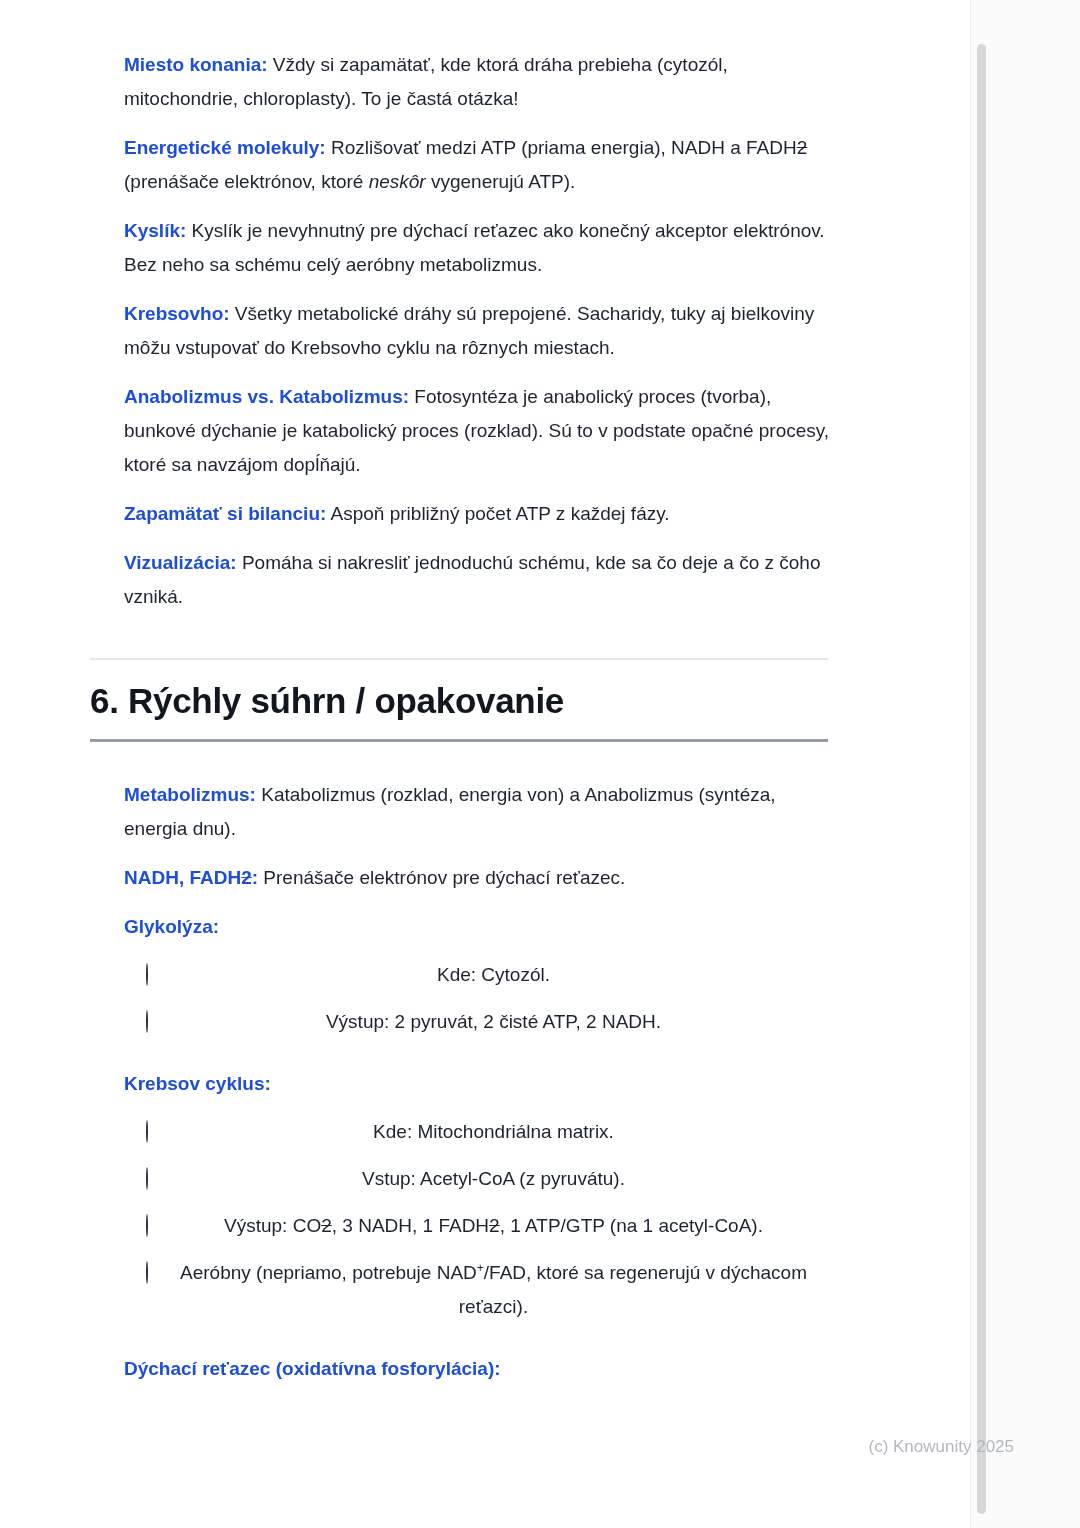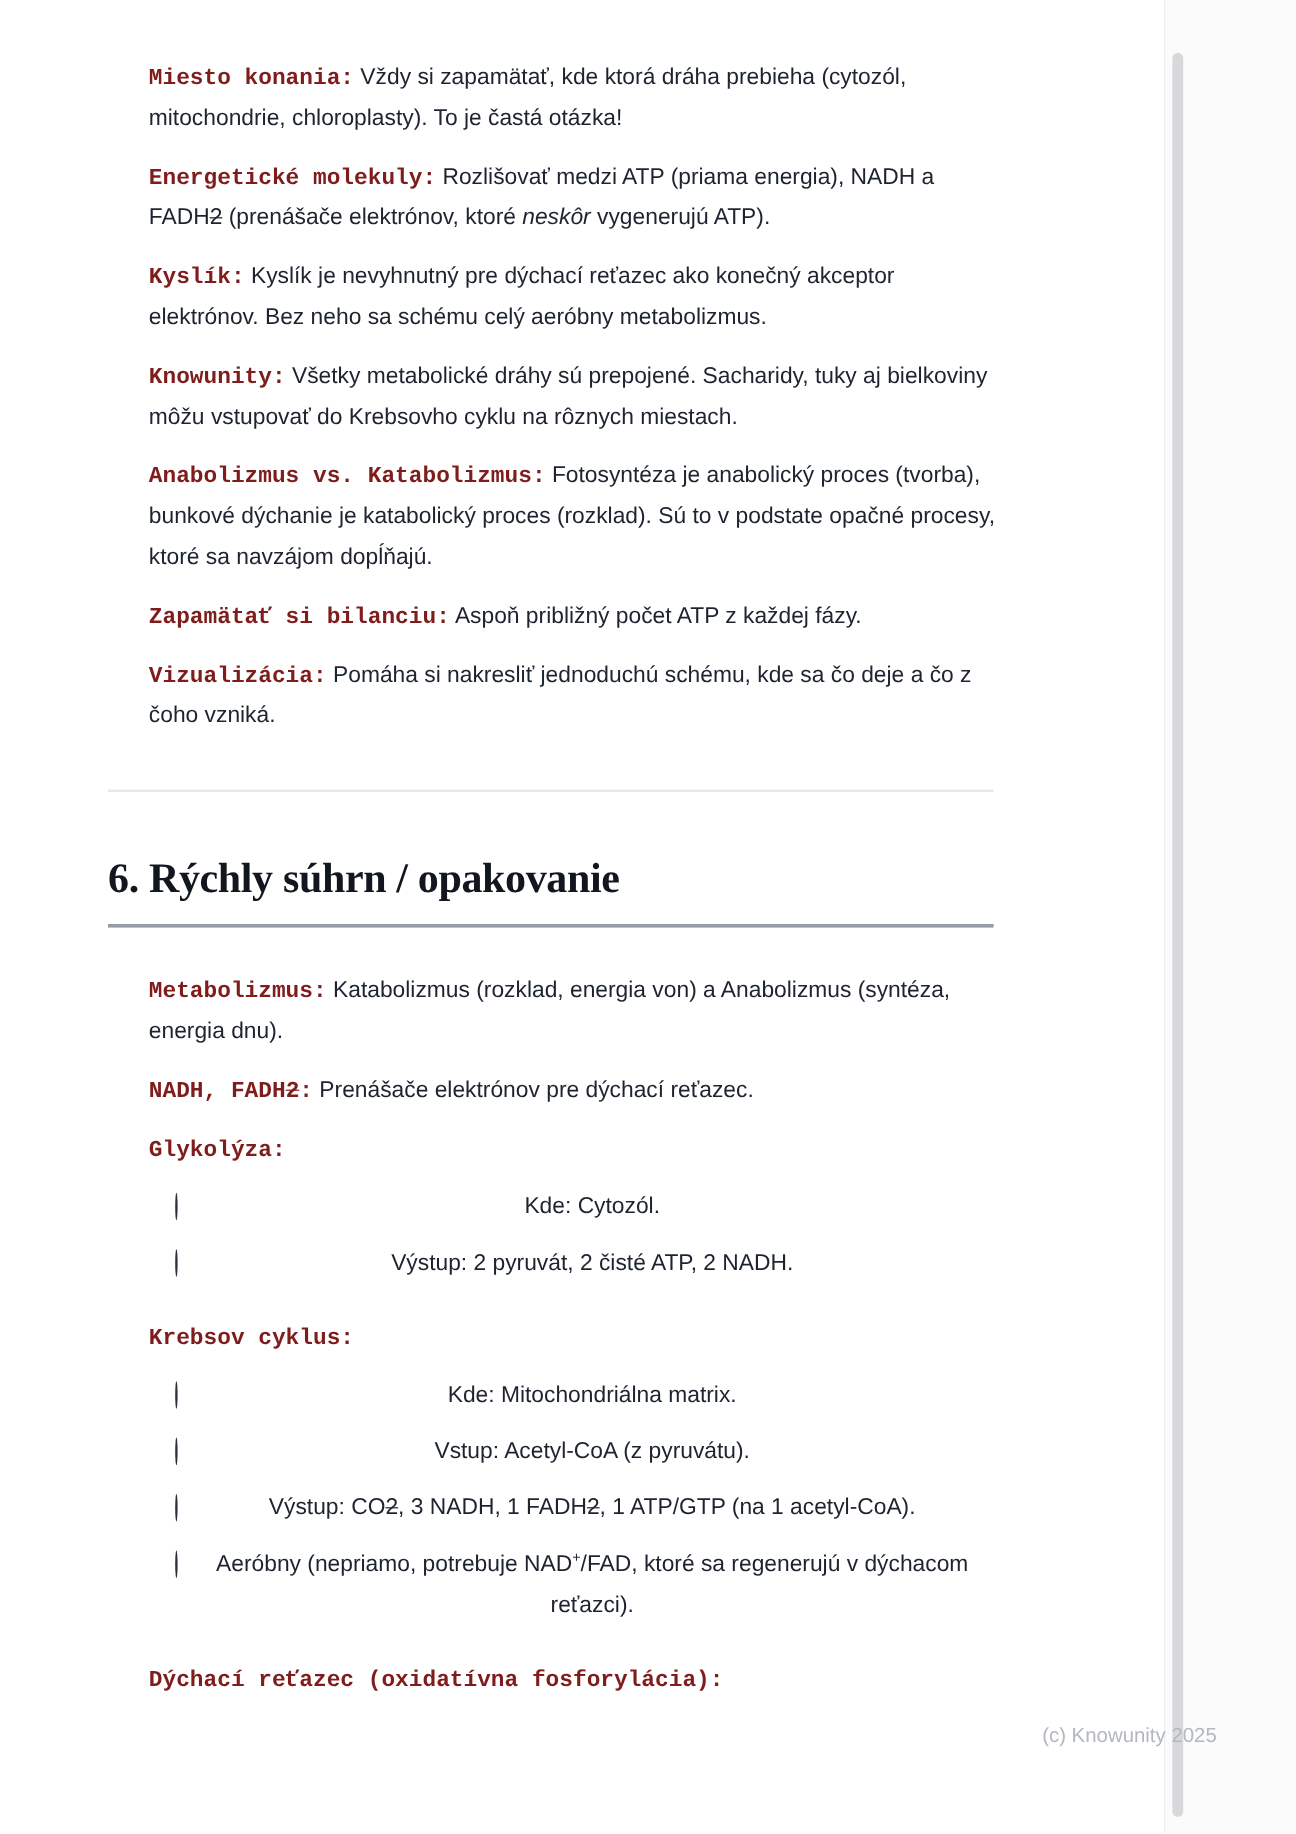--- a/index.html
+++ b/index.html
@@ -13,26 +13,26 @@
             background:#fbfbfc; border-left:1px solid #efeff1; }
   .scrollbar-thumb { position:absolute; top:44px; right:94px; width:9px; height:1470px;
                      background:#d7d8da; border-radius:5px; }
   .content { position:absolute; left:90px; top:48px; width:740px; }
   ul { list-style:none; }
   li { display:flex; margin-bottom:15px; }
   .marker { flex:0 0 34px; }
   .dot  { width:7px; height:7px; border-radius:50%; background:#1b212b; margin:14px 0 0 10px; }
   .ring { width:8px; height:8px; border-radius:50%; border:1.5px solid #2a313b; margin:13px 0 0 12px; }
   .text { flex:1; font-size:19px; line-height:34px; }
-  strong { font-weight:700; color:#7f1d1d;font-family:Liberation Mono, monospace; }
+  strong { font-weight:700; color:#1d4ed8; }
   .em { font-style:italic; }
   .strike { text-decoration:line-through; }
   .sup { font-size:12px; vertical-align:super; line-height:0; }
   .divider { height:2px; background:#e7e8ea; margin-top:44px; width:738px; }
-  h2 { font-size:35px; font-weight:700; color:#12171f; margin-top:52px; letter-spacing:-0.3px;font-family:Liberation Serif, serif; }
+  h2 { font-size:35px; font-weight:700; color:#12171f; margin-top:21px; letter-spacing:-0.3px; }
   .heading-rule { height:3px; background:#969ca6; margin-top:18px; width:738px; }
   .summary-list { margin-top:36px; }
   .sub { margin-top:14px;text-align:center; }
   .sub li { margin-bottom:13px; }
   .sub .marker { flex:0 0 33px; }
   .watermark { position:absolute; top:1437px; right:66px; font-size:17px; color:#b3b8bf; }
 </style>
 </head>
 <body>
 
@@ -50,21 +50,21 @@
       <li>
         <span class="marker"><span class="dot"></span></span>
         <div class="text"><strong>Energetické molekuly:</strong><span> Rozlišovať medzi ATP (priama energia), NADH a FADH</span><span class="strike">2</span><span> (prenášače elektrónov, ktoré </span><span class="em">neskôr</span><span> vygenerujú ATP).</span></div>
       </li>
       <li>
         <span class="marker"><span class="dot"></span></span>
         <div class="text"><strong>Kyslík:</strong><span> Kyslík je nevyhnutný pre dýchací reťazec ako konečný akceptor elektrónov. Bez neho sa schému celý aeróbny metabolizmus.</span></div>
       </li>
       <li>
         <span class="marker"><span class="dot"></span></span>
-        <div class="text"><strong>Knowunity:</strong><span> Všetky metabolické dráhy sú prepojené. Sacharidy, tuky aj bielkoviny môžu vstupovať do Krebsovho cyklu na rôznych miestach.</span></div>
+        <div class="text"><strong>Krebsovho:</strong><span> Všetky metabolické dráhy sú prepojené. Sacharidy, tuky aj bielkoviny môžu vstupovať do Krebsovho cyklu na rôznych miestach.</span></div>
       </li>
       <li>
         <span class="marker"><span class="dot"></span></span>
         <div class="text"><strong>Anabolizmus vs. Katabolizmus:</strong><span> Fotosyntéza je anabolický proces (tvorba), bunkové dýchanie je katabolický proces (rozklad). Sú to v podstate opačné procesy, ktoré sa navzájom dopĺňajú.</span></div>
       </li>
       <li>
         <span class="marker"><span class="dot"></span></span>
         <div class="text"><strong>Zapamätať si bilanciu:</strong><span> Aspoň približný počet ATP z každej fázy.</span></div>
       </li>
       <li>

